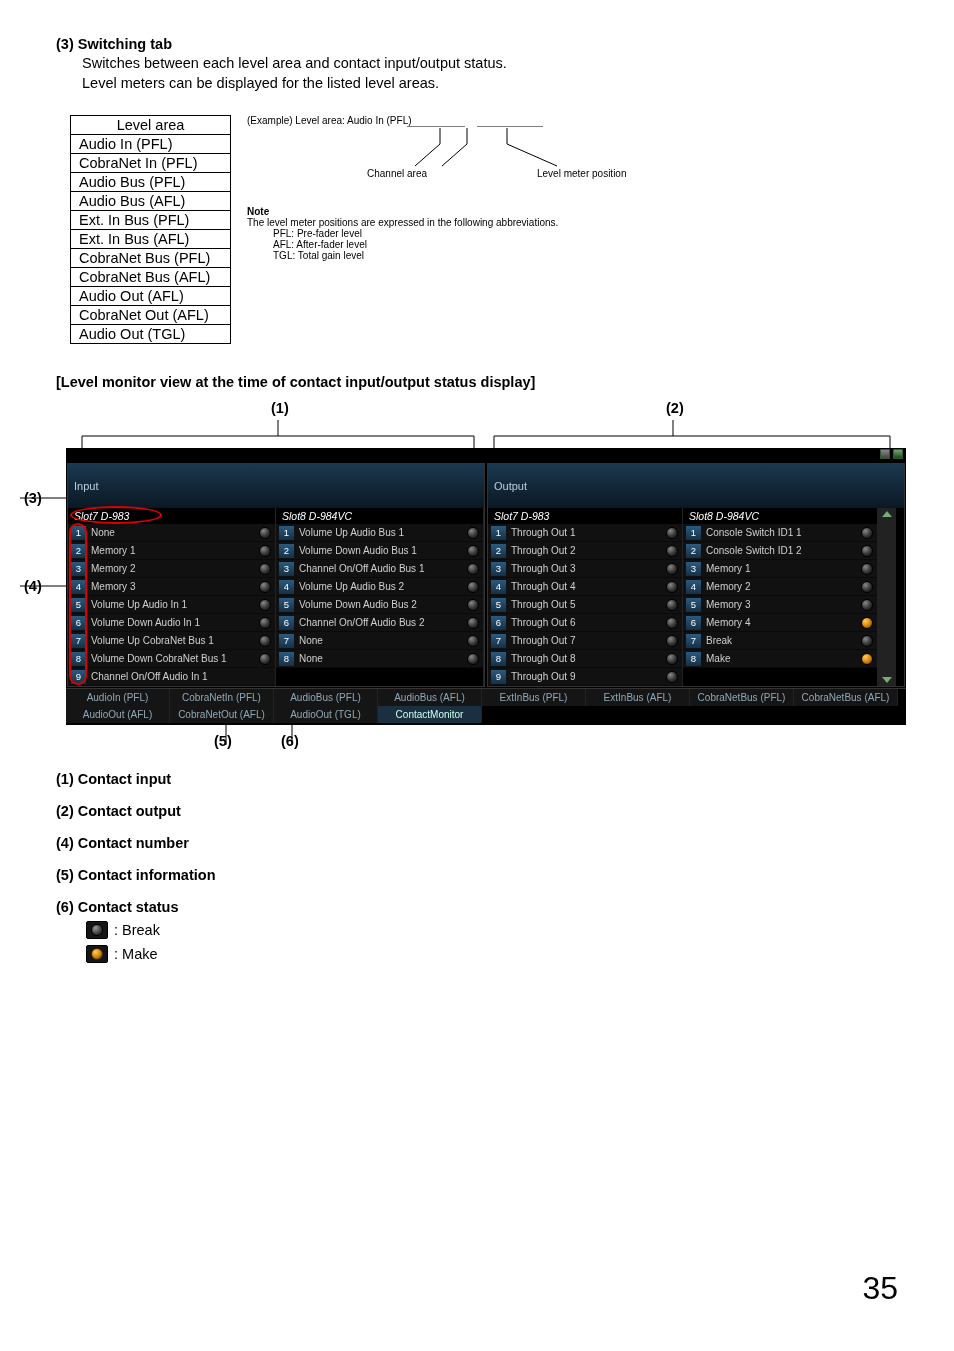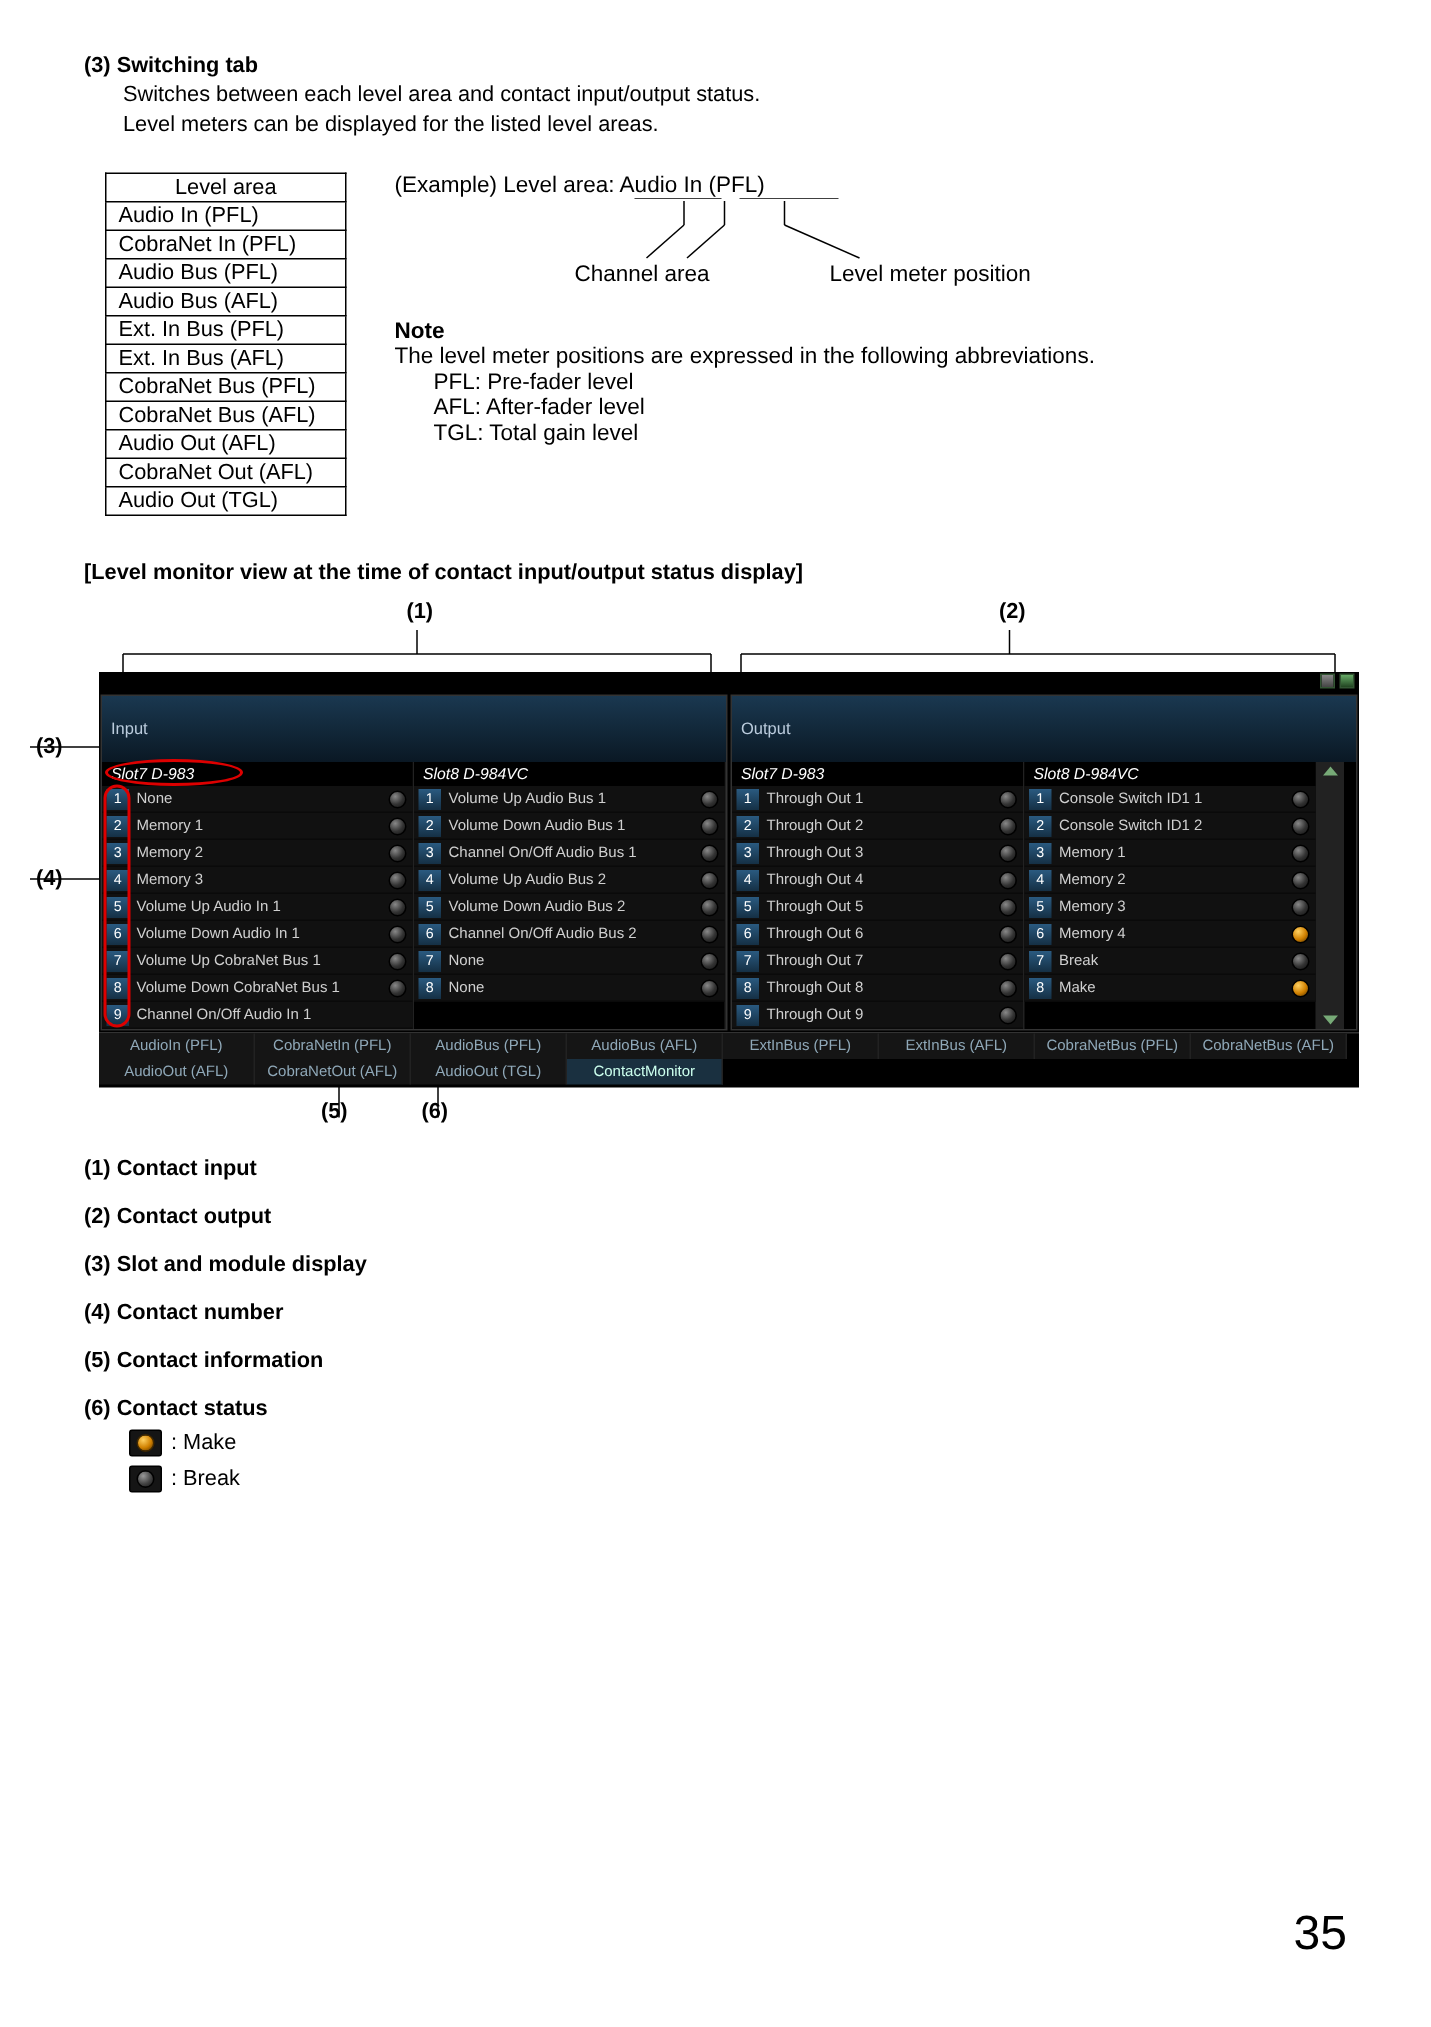--- a/index.html
+++ b/index.html
@@ -18,21 +18,21 @@
   .la-table { border-collapse: collapse; }
   .la-table th, .la-table td {
     border: 1px solid #000;
     font-size: 14.5px;
     font-weight: normal;
     padding: 1px 8px;
     width: 160px;
     text-align: left;
   }
   .la-table th { text-align: center; }
-  .right-col { margin-left: 32px; font-size: 15px; }
+  .right-col { margin-left: 16px; font-size: 10px; }
   .example-line { margin-top: 0px; }
   .connector-box { position: relative; height: 62px; width: 470px; }
   .note-block { margin-top: 18px; }
   .note-block .note-h { font-weight: bold; }
   .note-block .abbr-line { margin-left: 26px; }
 
   .sub-head { font-size: 14.5px; font-weight: bold; margin-top: 30px; }
 
   .monitor-wrap { position: relative; margin-top: 10px; }
   .num-lbl { font-size: 14.5px; font-weight: bold; position: absolute; }
@@ -467,31 +467,30 @@
 
   <div style="position:relative; height:30px;">
     <div class="num-lbl" style="left:158px; top:8px;">(5)</div>
     <div class="num-lbl" style="left:225px; top:8px;">(6)</div>
   </div>
 </div>
 
 <div class="list-sec">
   <div class="li">(1) Contact input</div>
   <div class="li">(2) Contact output</div>
-  <div class="li">(3) Slot and module display</div>
   <div class="li">(4) Contact number</div>
   <div class="li">(5) Contact information</div>
   <div class="li">(6) Contact status</div>
   <div class="led-key">
     <div class="led-box">
-        <div class="led-dot make"></div>
-      </div>
-    <span>: Make</span>
+        <div class="led-dot break"></div>
+      </div>
+    <span>: Break</span>
   </div>
   <div class="led-key">
     <div class="led-box">
-        <div class="led-dot break"></div>
-      </div>
-    <span>: Break</span>
+        <div class="led-dot make"></div>
+      </div>
+    <span>: Make</span>
   </div>
 </div>
 
 <div class="page-num">35</div>
 
 </body></html>

